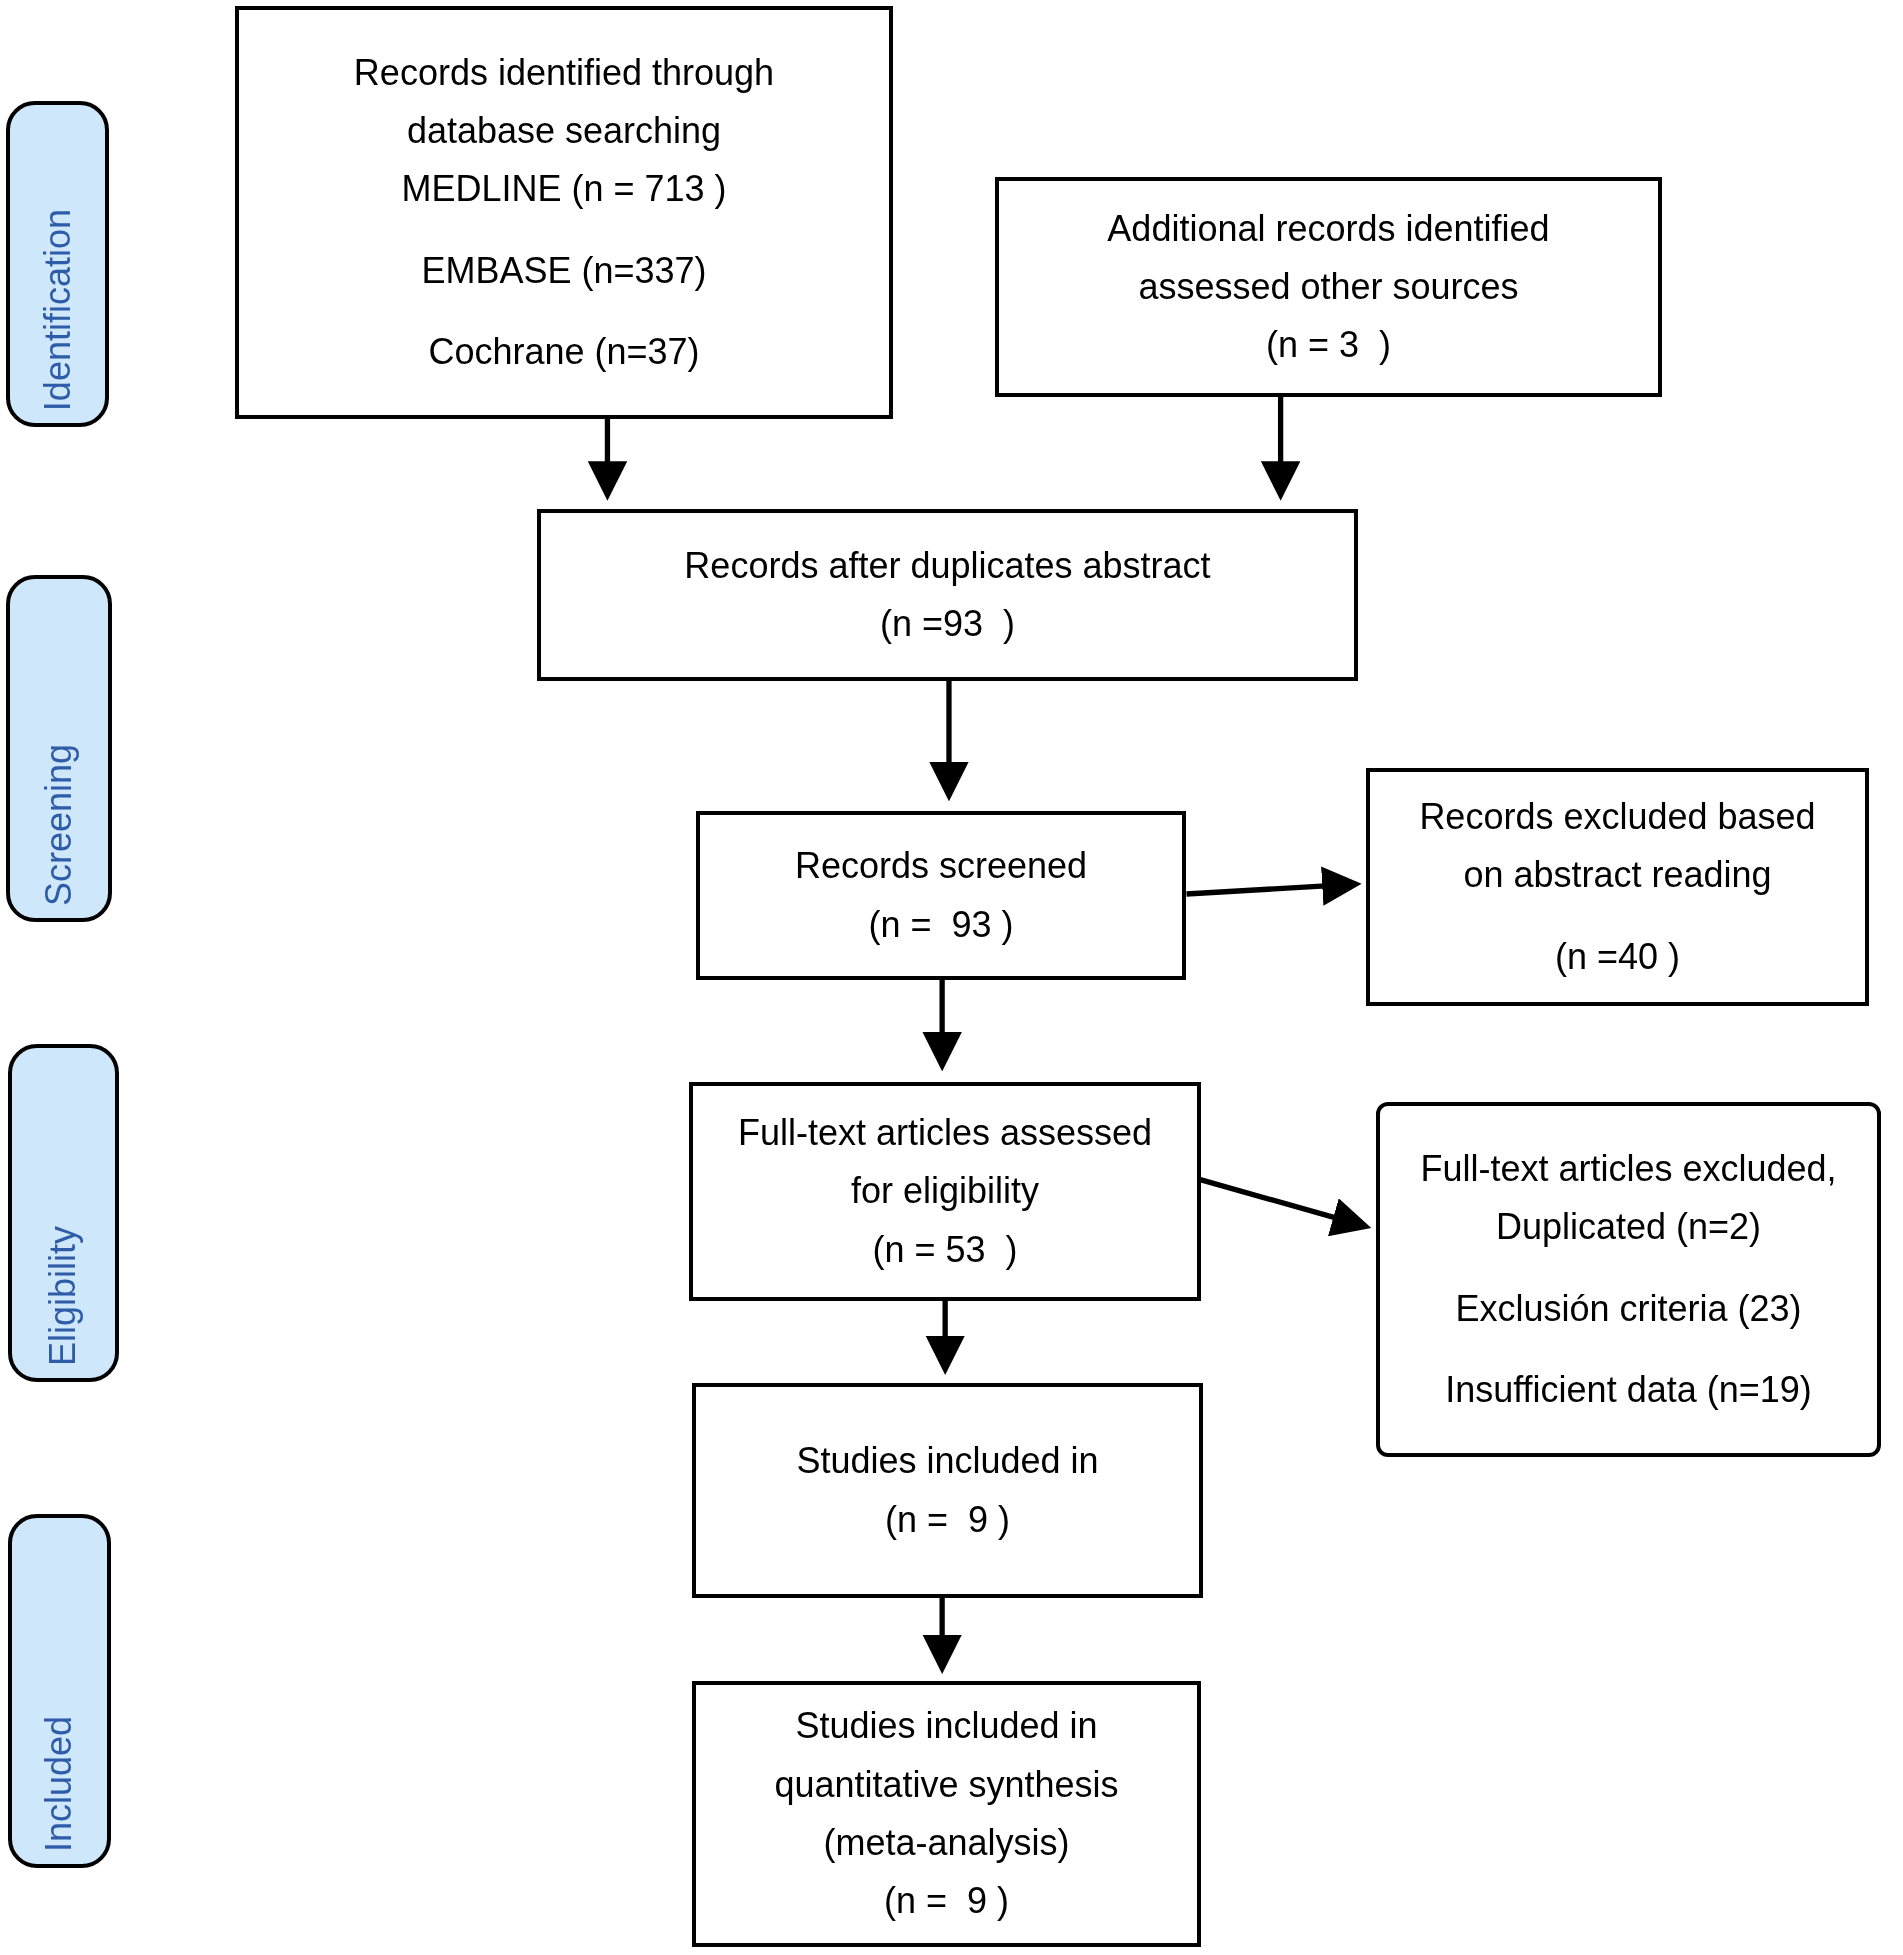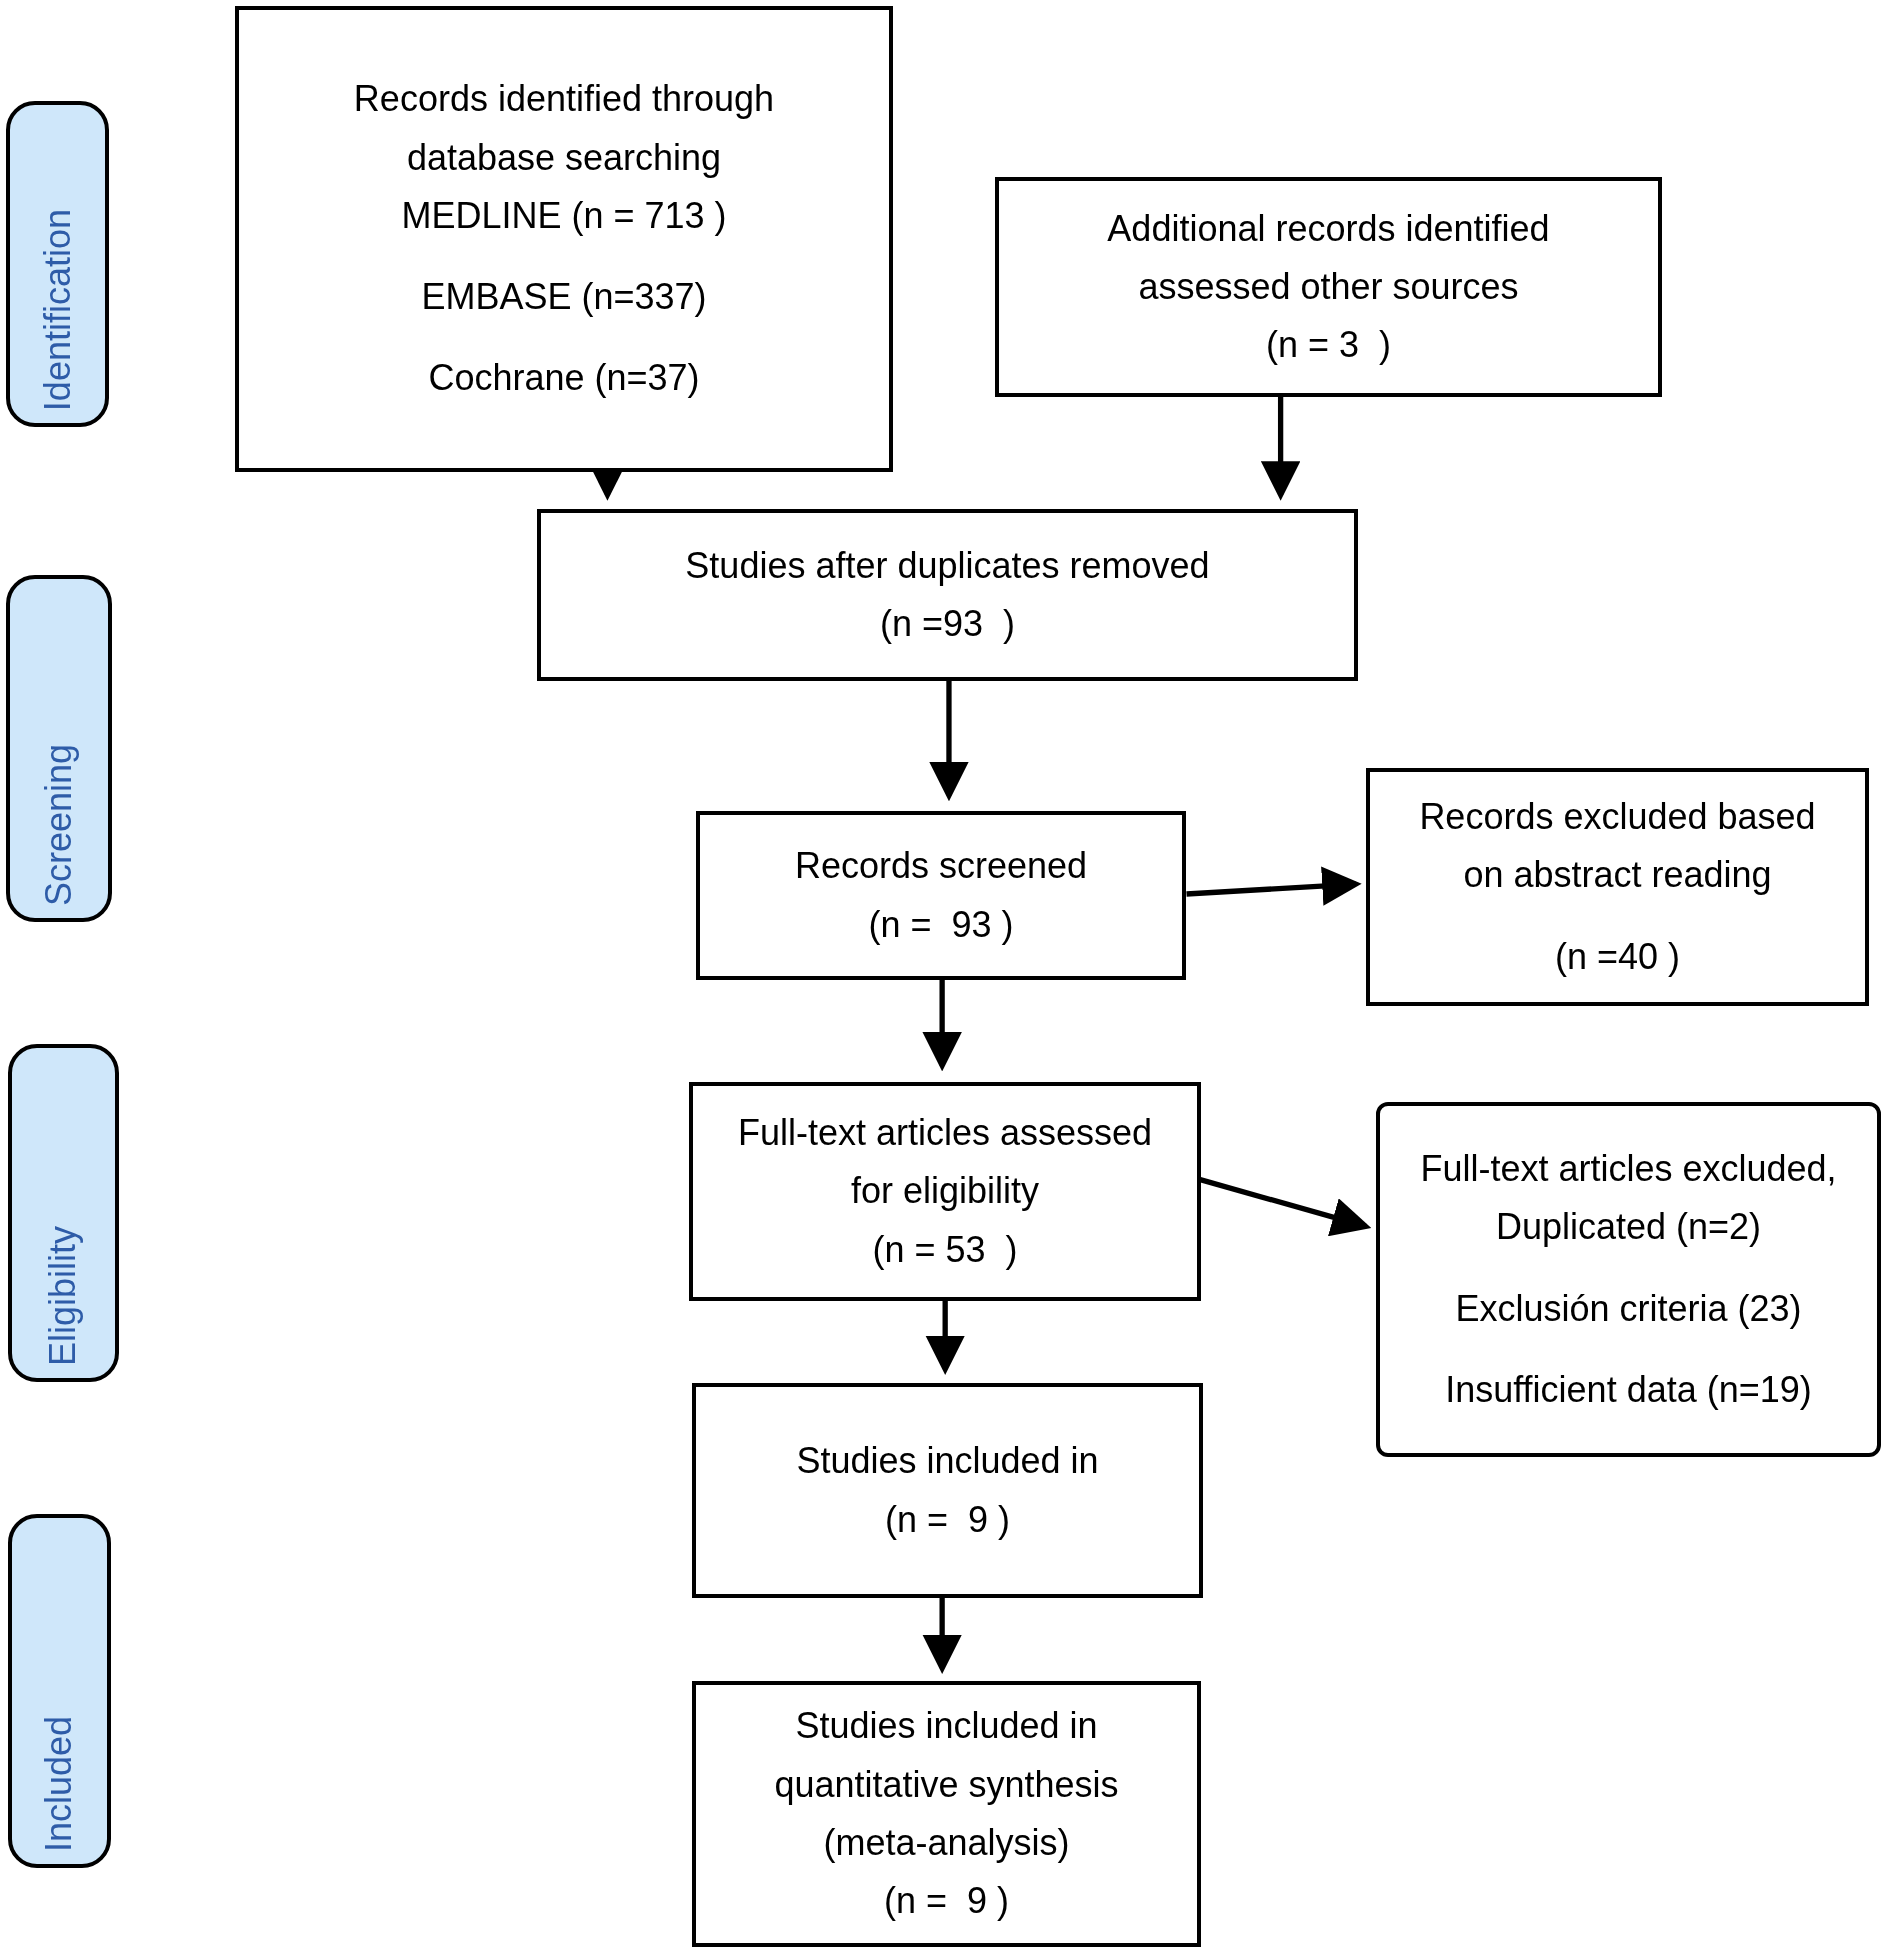--- a/index.html
+++ b/index.html
@@ -81,25 +81,25 @@
   <div class="stage" style="left:6px; top:575px; width:106px; height:347px;">
     <div class="stage-label">Screening</div>
   </div>
   <div class="stage" style="left:7.6px; top:1044px; width:111px; height:338px;">
     <div class="stage-label">Eligibility</div>
   </div>
   <div class="stage" style="left:7.6px; top:1514px; width:103px; height:354px;">
     <div class="stage-label">Included</div>
   </div>
 
-  <div class="box" style="left:235px; top:6px; width:658px; height:466px;"><div class="line">Records identified through</div><div class="line">database searching</div><div class="line">MEDLINE (n = 713 )</div><div class="gap"></div><div class="line">EMBASE (n=337)</div><div class="gap"></div><div class="line">Cochrane (n=37)</div></div>
+  <div class="box" style="left:235px; top:6px; width:658px; height:413px;"><div class="line">Records identified through</div><div class="line">database searching</div><div class="line">MEDLINE (n = 713 )</div><div class="gap"></div><div class="line">EMBASE (n=337)</div><div class="gap"></div><div class="line">Cochrane (n=37)</div></div>
 
   <div class="box" style="left:995px; top:177px; width:667px; height:220px;"><div class="line">Additional records identified</div><div class="line">assessed other sources</div><div class="line">(n = 3  )</div></div>
 
-  <div class="box" style="left:537px; top:509px; width:821px; height:172px;"><div class="line">Studies after duplicates removed</div><div class="line">(n =93  )</div></div>
+  <div class="box" style="left:537px; top:509px; width:821px; height:172px;"><div class="line">Records after duplicates abstract</div><div class="line">(n =93  )</div></div>
 
   <div class="box" style="left:696px; top:811px; width:490px; height:169px;"><div class="line">Records screened</div><div class="line">(n =  93 )</div></div>
 
   <div class="box" style="left:1366px; top:768px; width:503px; height:238px;"><div class="line">Records excluded based</div><div class="line">on abstract reading</div><div class="gap"></div><div class="line">(n =40 )</div></div>
 
   <div class="box" style="left:689px; top:1082px; width:512px; height:219px;"><div class="line">Full-text articles assessed</div><div class="line">for eligibility</div><div class="line">(n = 53  )</div></div>
 
   <div class="box" style="left:1376px; top:1102px; width:505px; height:355px;border-radius:12px;"><div class="line">Full-text articles excluded,</div><div class="line">Duplicated (n=2)</div><div class="gap"></div><div class="line">Exclusión criteria (23)</div><div class="gap"></div><div class="line">Insufficient data (n=19)</div></div>
 
   <div class="box" style="left:692px; top:1383px; width:511px; height:215px;"><div class="line">Studies included in</div><div class="line">(n =  9 )</div></div>

